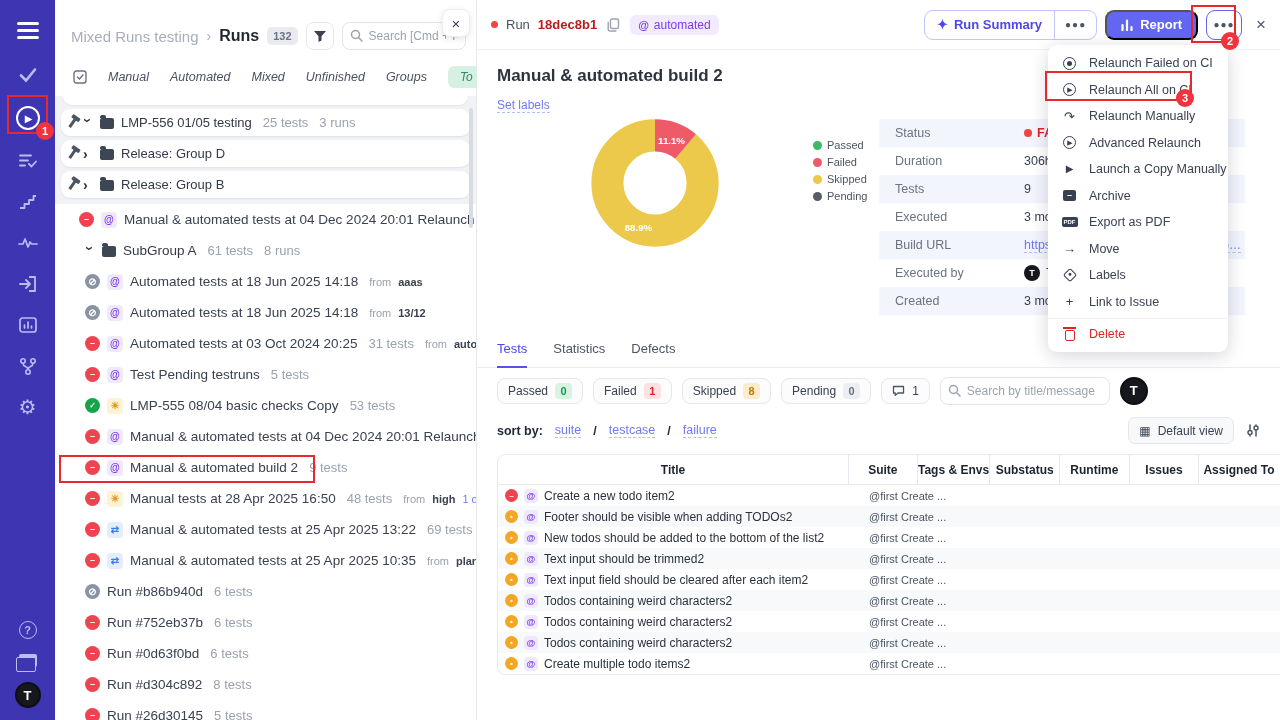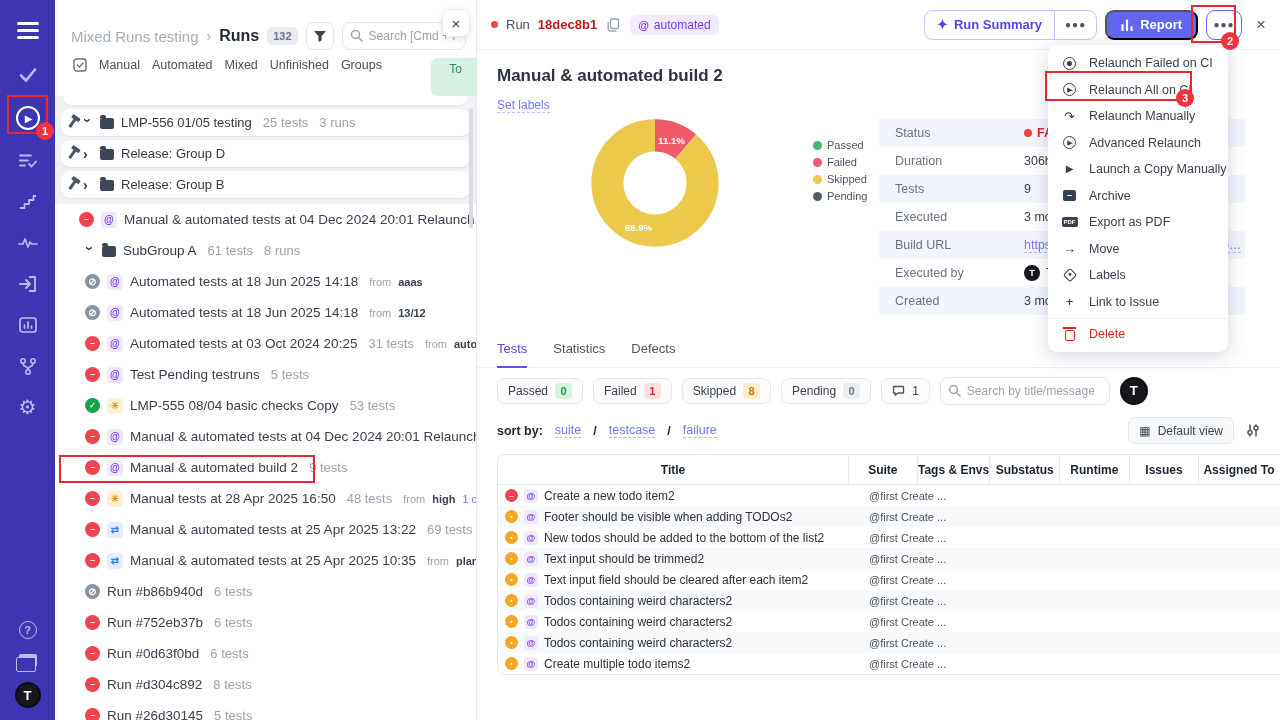--- a/index.html
+++ b/index.html
@@ -27,23 +27,23 @@
   .crumb-project { font-size:15px; color:#a7aeb9; white-space:nowrap; }
   .crumb-sep { color:#a7aeb9; font-size:14px; }
   .crumb-section { font-size:16px; font-weight:bold; color:#1f2733; }
   .count-badge { background:#e9ebf0; color:#6b7280; font-size:11px; font-weight:bold; border-radius:5px; padding:3px 6px; }
   .icon-btn { width:28px; height:28px; background:#fff; border:1px solid #e3e5ec; border-radius:8px; display:flex; align-items:center; justify-content:center; flex:0 0 auto; }
   .rp-search { position:relative; flex:1; }
   .rp-search input, .mt-search input { width:100%; height:28px; border:1px solid #e3e5ec; border-radius:8px; padding:0 8px 0 26px; font-size:12px; color:#3a4150; outline:none; font-family:"Liberation Sans", sans-serif; }
   .rp-search input::placeholder, .mt-search input::placeholder { color:#9aa3af; }
   .search-ic { position:absolute; left:8px; top:7px; }
   .rp-close { position:absolute; right:6px; top:9px; width:28px; height:28px; background:#fff; border:1px solid #eceef2; border-radius:8px; box-shadow:0 2px 6px rgba(25,30,60,.12); display:flex; align-items:center; justify-content:center; font-size:15px; color:#3a4150; }
-  .rp-tabs { height:38px; display:flex; gap:12px; padding:0 0 0 26px; font-size:12.5px; color:#4a5160; }
+  .rp-tabs { height:38px; display:flex; align-items:center; gap:21px; padding:0 0 0 26px; font-size:12.5px; color:#4a5160;font-style:italic; }
   .rp-tab { white-space:nowrap; }
-  .today-pill { margin-left:auto; background:#d7f0e4; color:#35866a; font-size:12px; padding:4px 18px; border-radius:6px; margin-right:-4px; }
+  .today-pill { margin-left:auto; background:#d7f0e4; color:#35866a; font-size:12px; padding:4px 12px; border-radius:6px; margin-right:-4px; }
   .select-ic { margin-left:-8px; }
 
   .pin-zone { background:#f1f2f6; padding:8px 6px 2px 6px; }
   .sliver-card { height:9px; background:#fff; border-radius:0 0 9px 9px; margin:-8px 2px 4px 2px; box-shadow:0 1px 2px rgba(20,20,40,.05); }
   .group-card { background:#fff; border-radius:9px; height:27px; display:flex; align-items:center; margin:0 0 4px 0; box-shadow:0 1px 2px rgba(20,20,40,.07); padding-left:6px; gap:7px; }
   .runs-rows { padding-top:0; }
   .run-row { height:31px; display:flex; align-items:center; gap:7px; padding-left:24px; font-size:13.5px; color:#3a4150; white-space:nowrap; overflow:hidden; }
   .indent1 { padding-left:30px; }
   .row-title { color:#3a4150; }
   .grp-title { font-weight:normal; color:#333a46; }

